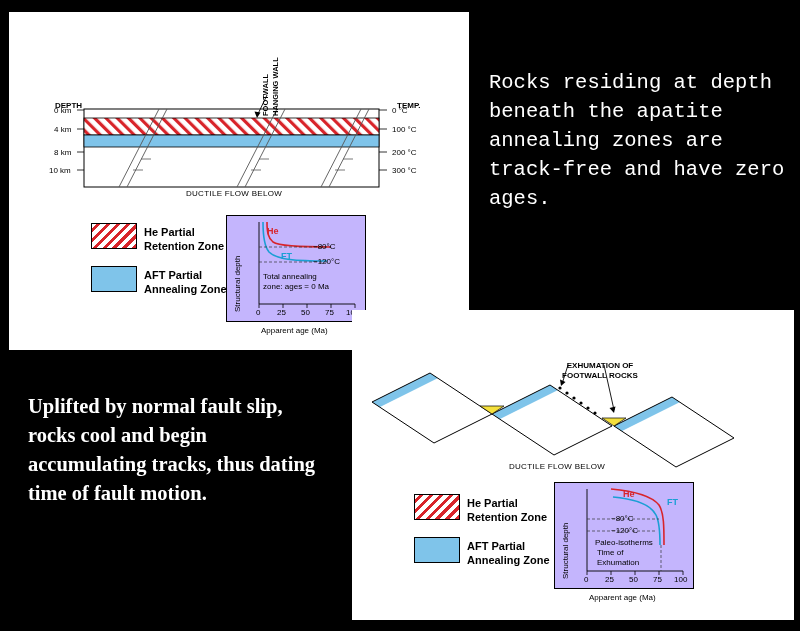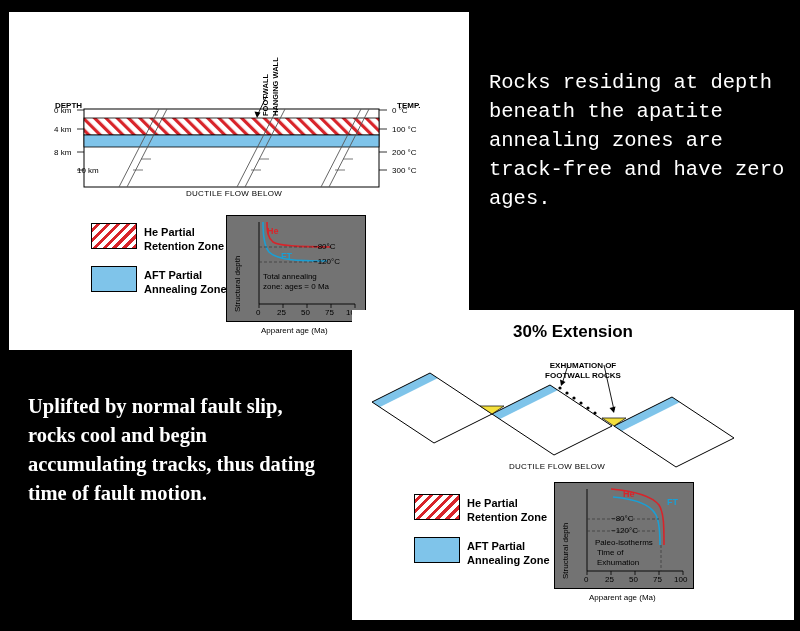--- a/index.html
+++ b/index.html
@@ -99,21 +99,21 @@
     color: #000;
   }
 
   svg { display: block; }
   .svg-abs { position: absolute; left: 0; top: 0; }
 
   
   .inset {
     position: absolute;
     border: 1px solid #000;
-    background: #737373;
+    background: #c4b5fd;
     box-sizing: border-box;
   }
   .inset-cap {
     position: absolute;
     font-size: 8px;
     color: #000;
     white-space: nowrap;
   }
   .axis-label {
     position: absolute;
@@ -175,21 +175,21 @@
     <line x1="258" y1="83" x2="248" y2="104" stroke="#000" stroke-width="0.9"></line>
     <polygon points="248,106 245.5,99.5 251.5,100.5" fill="#000"></polygon>
   </svg>
 
   <div class="dlabel bold" style="left:46px; top:89px;">DEPTH</div>
   <div class="dlabel bold" style="left:388px; top:89px;">TEMP.</div>
 
   <div class="dlabel" style="left:45px; top:94px;">0 km</div>
   <div class="dlabel" style="left:45px; top:113px;text-align:right;">4 km</div>
   <div class="dlabel" style="left:45px; top:136px;">8 km</div>
-  <div class="dlabel" style="left:40px; top:154px;margin-left:28px;">10 km</div>
+  <div class="dlabel" style="left:40px; top:154px;">10 km</div>
 
   <div class="dlabel" style="left:383px; top:94px;">0 °C</div>
   <div class="dlabel" style="left:383px; top:113px;">100 °C</div>
   <div class="dlabel" style="left:383px; top:136px;">200 °C</div>
   <div class="dlabel" style="left:383px; top:154px;">300 °C</div>
 
 
   <div style="position:absolute; left:262px; top:104px; font-size:7.5px; font-weight:bold; color:#000; transform:rotate(-90deg); transform-origin:left top; white-space:nowrap;">HANGING WALL</div>
   <div style="position:absolute; left:252px; top:104px; font-size:7.5px; font-weight:bold; color:#000; transform:rotate(-90deg); transform-origin:left top; white-space:nowrap;">FOOTWALL</div>
 
@@ -234,21 +234,20 @@
     <div class="dlabel" style="left:74px; top:92px;">50</div>
     <div class="dlabel" style="left:98px; top:92px;">75</div>
     <div class="dlabel" style="left:119px; top:92px;">100</div>
   </div>
   <div class="axis-label" style="left:252px; top:314px;">Apparent age (Ma)</div>
   <div class="axis-label vert" style="left:224px; top:300px;">Structural depth</div>
 </div>
 
 <div class="panel" id="panel-bottom">
 
-  <div class="panel-title" id="title-bottom">30% Extension</div>
 
   <svg class="svg-abs" width="442" height="185" viewBox="0 0 442 185">
     <defs>
       <pattern id="heHatchBot" width="8" height="8" patternTransform="rotate(-45)" patternUnits="userSpaceOnUse">
         <rect width="8" height="8" fill="#ffffff"></rect>
         <rect width="3.2" height="8" fill="#d8242a"></rect>
       </pattern>
       <clipPath id="blkA">
           <polygon points="20,92 78,63 140,104 82,133"></polygon>
         </clipPath>
@@ -298,21 +297,21 @@
       <circle cx="236" cy="98" r="1.6"></circle>
       <circle cx="243" cy="103" r="1.6"></circle>
     </g>
 
     <line x1="216" y1="55" x2="210" y2="74" stroke="#000" stroke-width="0.9"></line>
     <polygon points="209,76 208,69.5 213.5,72" fill="#000"></polygon>
     <line x1="252" y1="55" x2="262" y2="100" stroke="#000" stroke-width="0.9"></line>
     <polygon points="262,103 257.5,98 263.5,96.5" fill="#000"></polygon>
   </svg>
 
-  <div class="dlabel bold c" style="left:166px; top:51px; width:130px; white-space:pre-line; line-height:1.25;">EXHUMATION OF
+  <div class="dlabel bold c" style="left:183px; top:51px; width:130px; white-space:pre-line; line-height:1.25;">EXHUMATION OF
 FOOTWALL ROCKS</div>
 
   <div class="dlabel c" style="left:125px; top:152px; width:160px; letter-spacing:0.3px;">DUCTILE FLOW BELOW</div>
 
   <div class="legend-swatch hatch" style="left:62px; top:184px;"></div>
   <div class="legend-text" style="left:115px; top:187px; white-space:pre-line;">He Partial
 Retention Zone</div>
 
   <div class="legend-swatch aft" style="left:62px; top:227px;"></div>
   <div class="legend-text" style="left:115px; top:230px; white-space:pre-line;">AFT Partial

